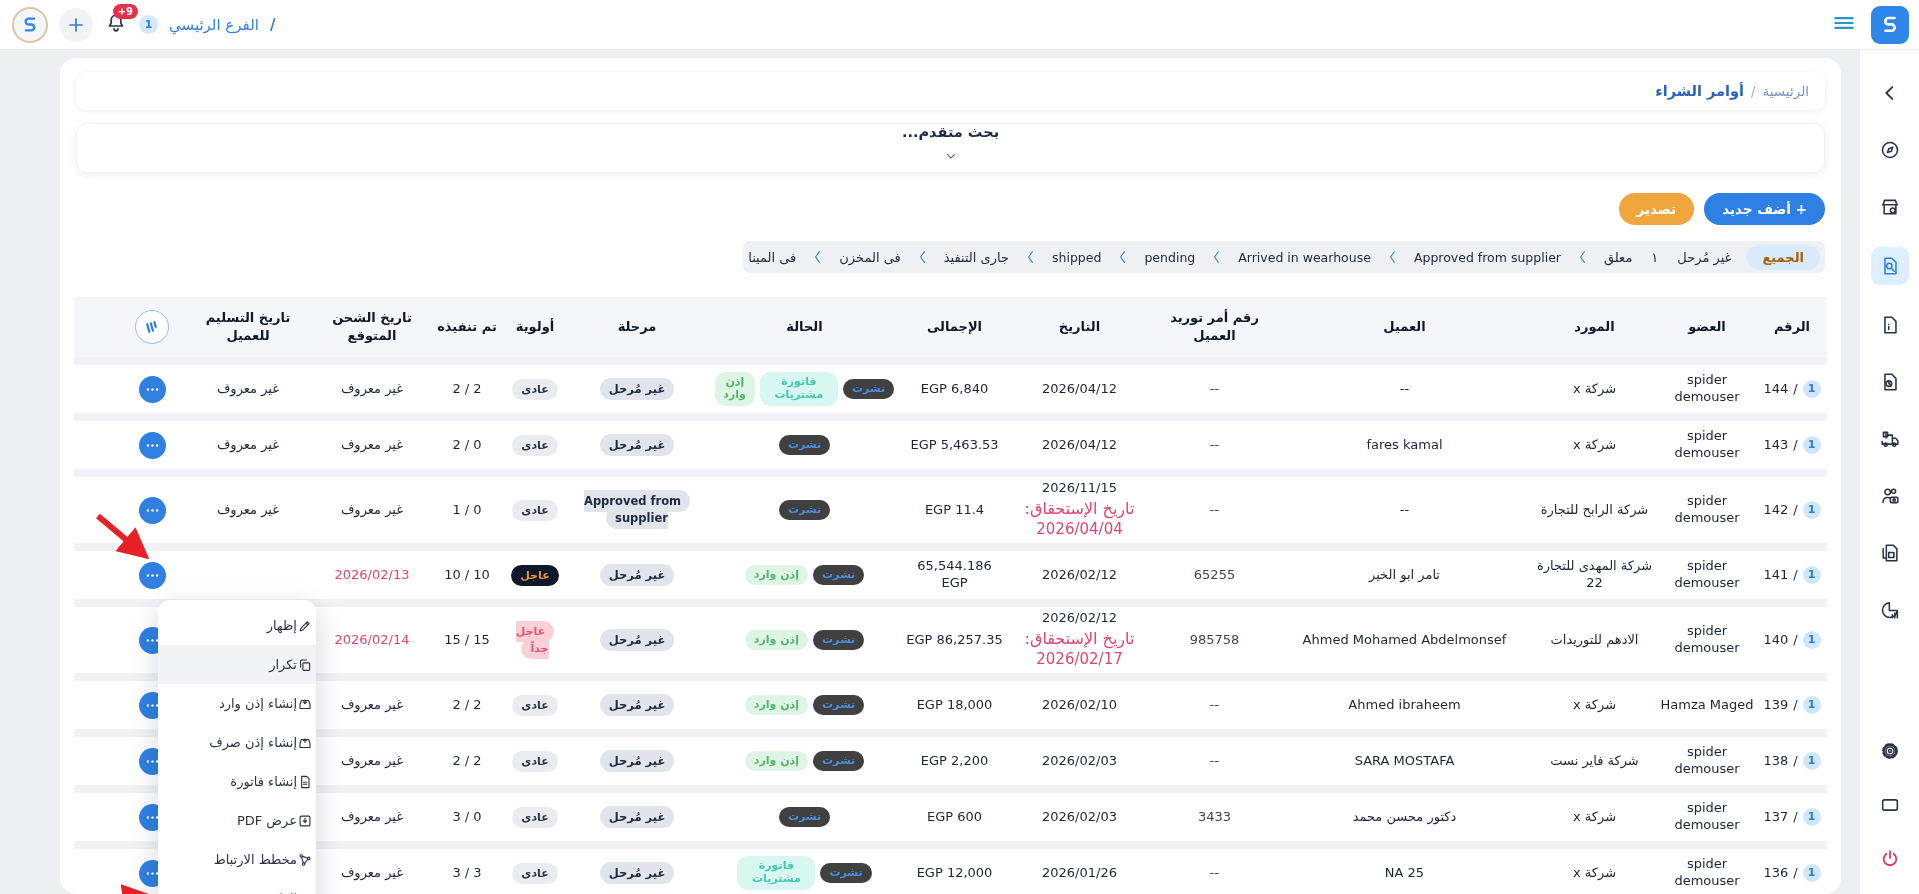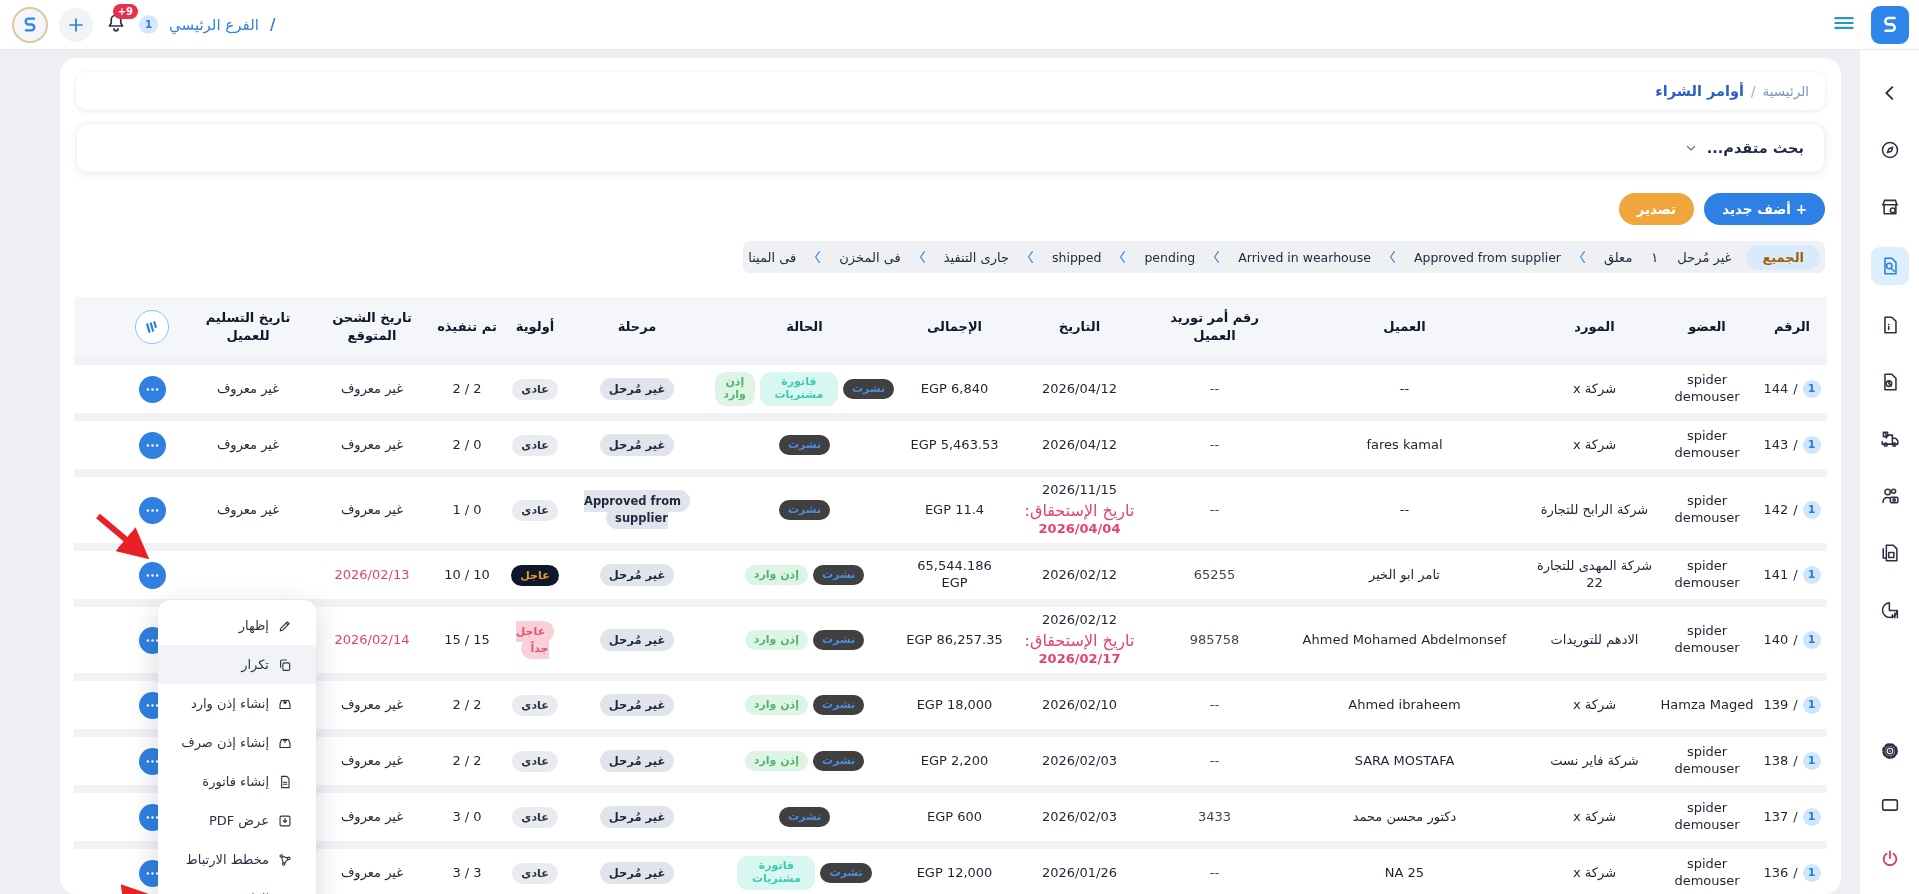--- a/index.html
+++ b/index.html
@@ -51,21 +51,21 @@
                   padding:12px 14px; overflow:hidden; }
 
   .crumb-card { background:#fff; border-radius:10px; box-shadow:0 1px 5px rgba(25,39,80,.10);
                 height:38px; display:flex; align-items:center; gap:7px; padding:0 16px; margin:2px 2px 13px; }
   .crumb-home { color:#7e93bb; font-size:13.5px; }
   .crumb-sep { color:#9aabc9; font-size:13.5px; }
   .crumb-current { color:#2a62c4; font-weight:bold; font-size:14.5px; }
 
   .search-card { background:#fff; border:1px solid #f0f1f5; border-radius:12px;
                  box-shadow:0 2px 8px rgba(25,39,80,.08); height:50px; display:flex; align-items:center;
-                 gap:8px; padding:0 20px; margin:0 2px 20px; cursor:pointer; }
+                 gap:8px; padding:0 20px; margin:0 2px 20px; cursor:pointer;flex-direction:column; }
   .search-label { font-size:14.5px; font-weight:bold; color:#1d2947; }
   .search-card .ic { width:16px; height:16px; color:#5a6b8c; }
 
   .actions-row { display:flex; gap:10px; margin:0 2px 16px; }
   .pill-btn { border:none; border-radius:17px; height:32px; padding:0 18px; font-size:13.5px; font-weight:bold;
               color:#fff; cursor:pointer; font-family:inherit; }
   .pill-btn.blue { background:#2f80e5; }
   .pill-btn.orange { background:#f0a63c; }
 
   
@@ -94,42 +94,42 @@
            min-height:48px; font-size:13px; }
   .t-row.tall { min-height:66px; }
   .t-row > div { text-align:center; padding:2px 3px; line-height:1.3; }
   .numcell { display:flex; align-items:center; justify-content:center; gap:5px; }
   .num-badge { width:18px; height:18px; border-radius:50%; background:#cfe6fb; color:#2b7de0;
                font-size:11px; font-weight:bold; display:flex; align-items:center; justify-content:center; }
   .member-cell { font-size:13px; }
   .muted { color:#3c4557; }
   .date-main { font-size:13px; }
   .due-label { color:#e5436b; font-size:16px; font-weight:normal; margin-top:2px; }
-  .due-date  { color:#e5436b; font-size:13px; font-weight:bold; }
+  .due-date  { color:#e5436b; font-size:15px; font-weight:normal; }
   .chips { display:flex; align-items:center; justify-content:center; gap:5px; flex-wrap:nowrap; }
   .chip { border-radius:11px; padding:4px 9px; font-size:11px; font-weight:bold; line-height:1.15; white-space:nowrap; }
   .chip.published { background:#404040; color:#4a90e2; }
   .chip.invoice   { background:#d8f7f0; color:#3fc9b0; max-width:78px; white-space:normal; }
   .chip.receive   { background:#def4e4; color:#51b56b; }
   .chips.three .chip.receive { max-width:40px; white-space:normal; }
   .chip.stage { background:#e1e4ea; color:#1f2940; font-size:11.5px; }
   .chip.stage.wide { max-width:112px; white-space:normal; }
   .chip.prio-normal { background:#e9ebef; color:#2a3344; }
   .chip.prio-urgent { background:#0f172a; color:#e79b2e; }
   .chip.prio-very   { background:#f9cfd8; color:#e45672; max-width:44px; white-space:normal; }
   .exec-cell { direction:ltr; }
   .alert-date { color:#e5436b; }
   .dots-btn { width:27px; height:27px; border-radius:50%; background:#2f80e0; color:#fff; border:none;
               display:flex; align-items:center; justify-content:center; margin:0 auto; cursor:pointer; }
   .dots-btn .ic { width:17px; height:17px; }
 
   
   .context-menu { position:absolute; left:98px; top:542px; width:158px; background:#fff; border-radius:12px;
                   box-shadow:0 8px 28px rgba(20,30,60,.18); padding:6px 0; z-index:50; }
-  .menu-item { height:39px; display:flex; align-items:center; gap:8px; padding:0 23px; font-size:13px;
+  .menu-item { height:39px; display:flex; align-items:center; gap:0; padding:0 3px; font-size:13px;
                color:#2a3344; cursor:pointer; }
   .menu-item .ic { width:16px; height:16px; }
   .menu-item.hovered { background:#f2f3f6; }
   .menu-item.danger { color:#e8365f; }
 
   .arrow-svg { position:absolute; z-index:60; pointer-events:none; }
 </style>
 </head>
 <body>
 

